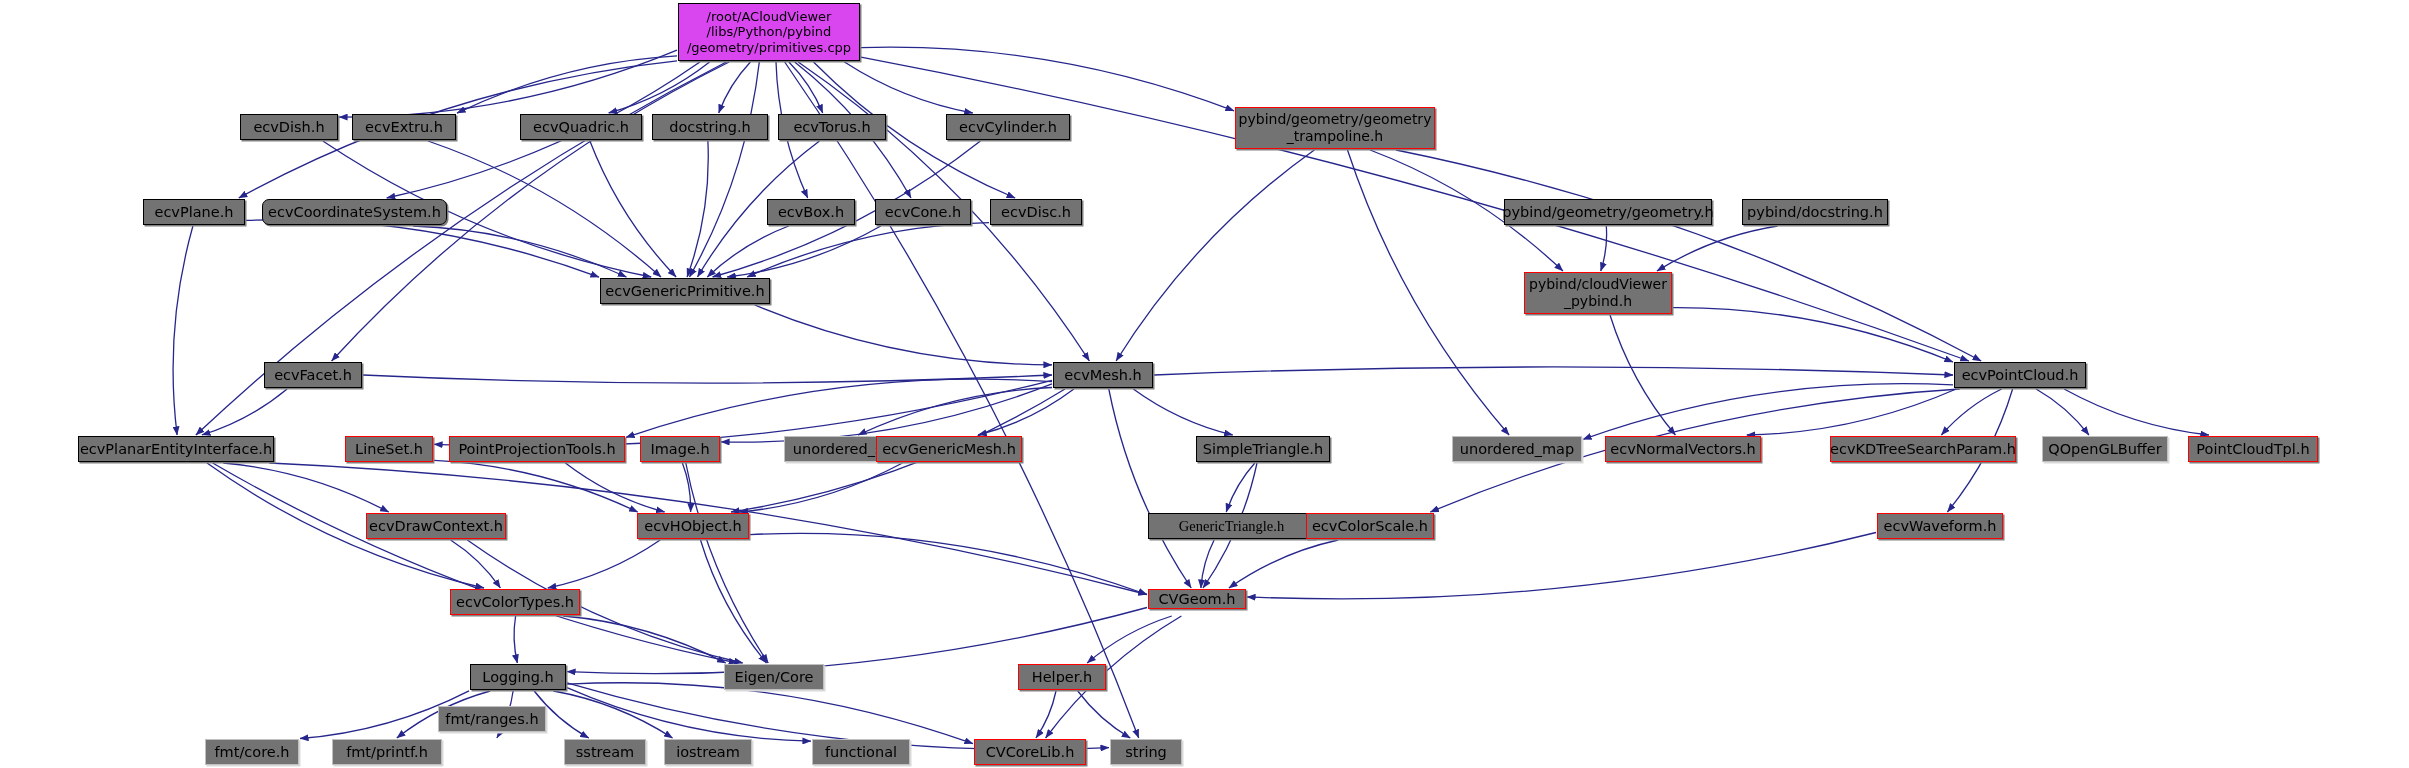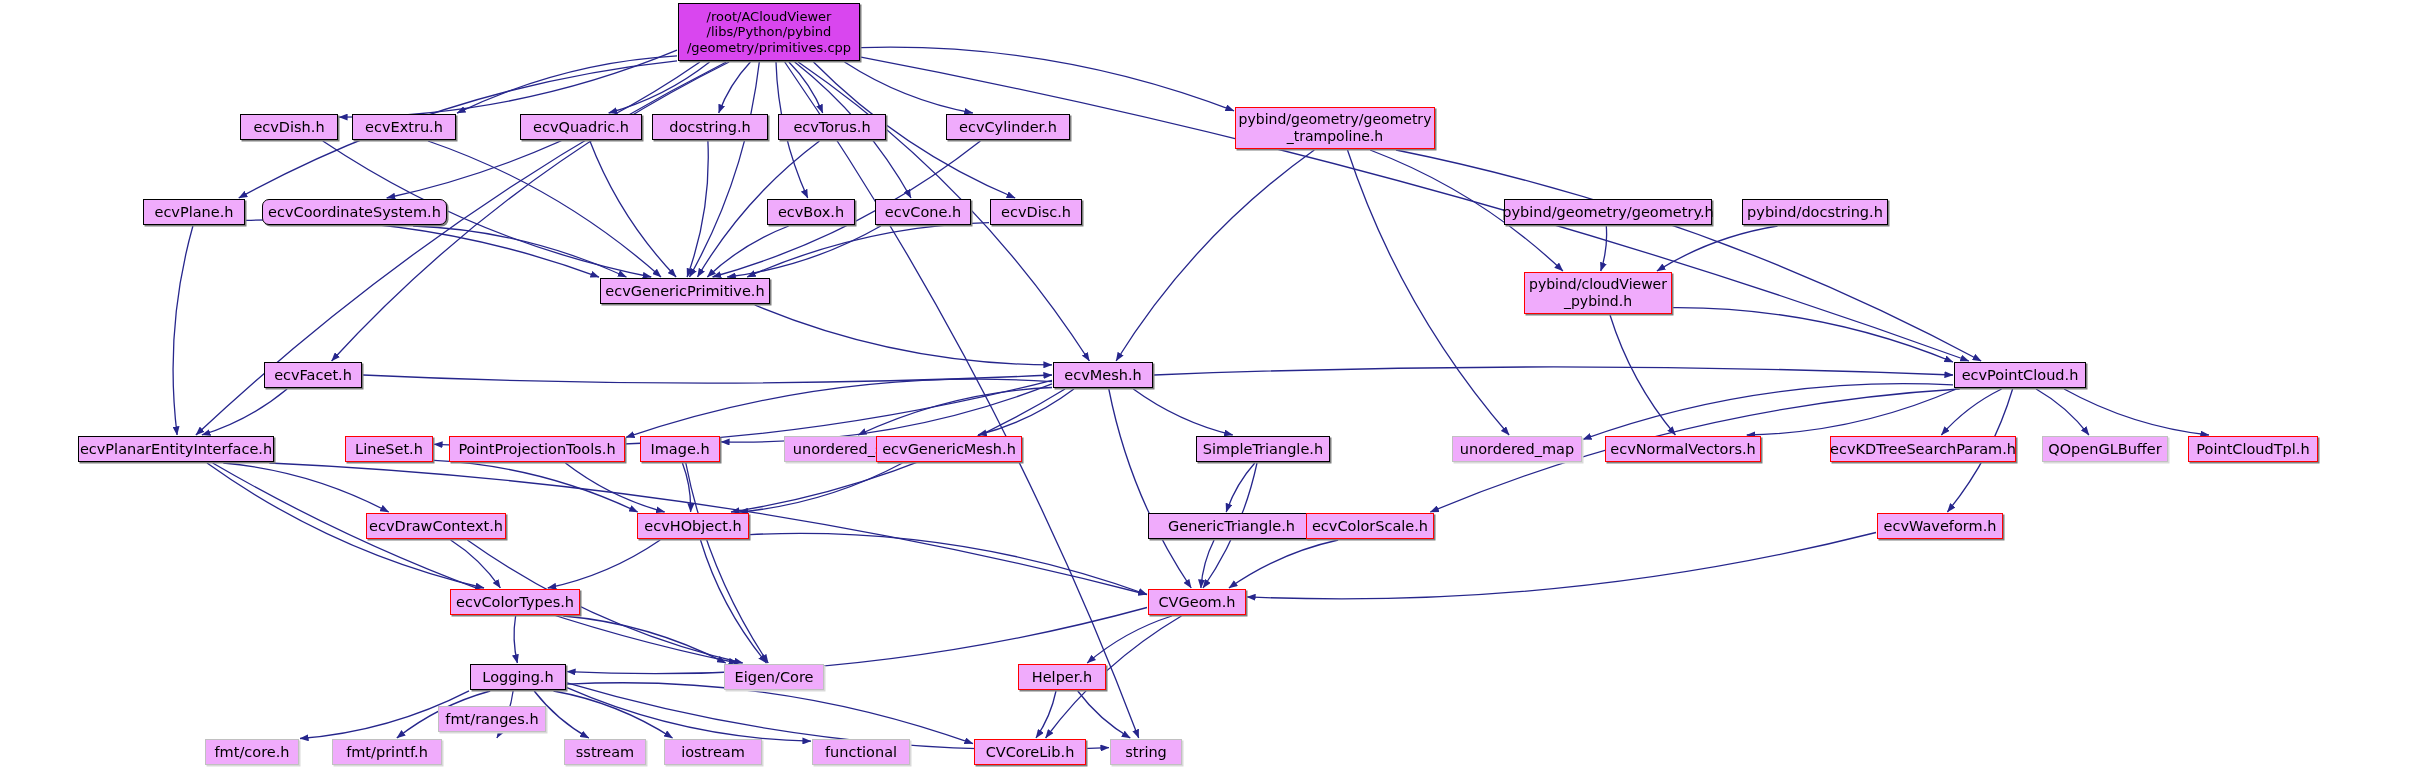--- a/index.html
+++ b/index.html
@@ -13,21 +13,21 @@
     overflow:hidden;
   }
   #edges{position:absolute;left:0;top:0;width:2409px;height:768px;}
   .node{
     position:absolute;
     box-sizing:border-box;
     display:flex;
     align-items:center;
     justify-content:center;
     text-align:center;
-    background:#f0abfc;
+    background:#737373;
     color:#000000;
     font-size:14.5px;
     line-height:1.12;
     white-space:pre-line;
     padding:0 4px;
     z-index:5;
   }
   
   .node.b{ border:1.6px solid #000000; box-shadow:1.5px 1.5px 0 #808080; }
   
@@ -174,30 +174,30 @@
       <div class="node g" style="left: 740px; top: 436px; width: 122px; height: 26px; margin-left: 44px;">unordered_set</div>
       <div class="node r" style="left: 876px; top: 436px; width: 146px; height: 26px;">ecvGenericMesh.h</div>
       <div class="node b" style="left: 1196px; top: 436px; width: 134px; height: 26px;">SimpleTriangle.h</div>
       <div class="node g" style="left: 1452px; top: 436px; width: 130px; height: 26px;">unordered_map</div>
       <div class="node r" style="left: 1605px; top: 436px; width: 156px; height: 26px;">ecvNormalVectors.h</div>
       <div class="node r" style="left: 1830px; top: 436px; width: 186px; height: 26px;">ecvKDTreeSearchParam.h</div>
       <div class="node g" style="left: 2042px; top: 436px; width: 126px; height: 26px;">QOpenGLBuffer</div>
       <div class="node r" style="left: 2188px; top: 436px; width: 130px; height: 26px;">PointCloudTpl.h</div>
       <div class="node r" style="left: 366px; top: 513px; width: 140px; height: 26px;">ecvDrawContext.h</div>
       <div class="node r" style="left: 637px; top: 513px; width: 112px; height: 26px;">ecvHObject.h</div>
-      <div class="node b" style="left: 1148px; top: 513px; width: 167px; height: 26px;">GenericTriangle.h</div>
+      <div class="node b" style="left: 1148px; top: 513px; width: 167px; height: 26px; font-family: Liberation Serif, serif;">GenericTriangle.h</div>
       <div class="node r" style="left: 1306px; top: 513px; width: 128px; height: 26px;">ecvColorScale.h</div>
       <div class="node r" style="left: 1877px; top: 513px; width: 126px; height: 26px;">ecvWaveform.h</div>
       <div class="node r" style="left: 450px; top: 589px; width: 130px; height: 26px;">ecvColorTypes.h</div>
-      <div class="node r" style="left: 1148px; top: 589px; width: 98px; height: 26px;">CVGeom.h</div>
+      <div class="node r" style="left: 1148px; top: 589px; width: 98px; height: 20px;">CVGeom.h</div>
       <div class="node b" style="left: 470px; top: 664px; width: 96px; height: 26px;">Logging.h</div>
       <div class="node g" style="left: 724px; top: 664px; width: 100px; height: 26px;">Eigen/Core</div>
       <div class="node r" style="left: 1018px; top: 664px; width: 88px; height: 26px;">Helper.h</div>
       <div class="node g" style="left: 205px; top: 739px; width: 94px; height: 26px;">fmt/core.h</div>
       <div class="node g" style="left: 332px; top: 739px; width: 110px; height: 26px;">fmt/printf.h</div>
       <div class="node g" style="left: 438px; top: 706px; width: 108px; height: 26px;">fmt/ranges.h</div>
       <div class="node g" style="left: 564px; top: 739px; width: 82px; height: 26px;">sstream</div>
-      <div class="node g" style="left: 664px; top: 739px; width: 98px; height: 26px;">iostream</div>
+      <div class="node g" style="left: 664px; top: 739px; width: 88px; height: 26px;">iostream</div>
       <div class="node g" style="left: 812px; top: 739px; width: 98px; height: 26px;">functional</div>
       <div class="node r" style="left: 974px; top: 739px; width: 112px; height: 26px;">CVCoreLib.h</div>
       <div class="node g" style="left: 1110px; top: 739px; width: 72px; height: 26px;">string</div>
     </div>
 </div>
 
 </body></html>

